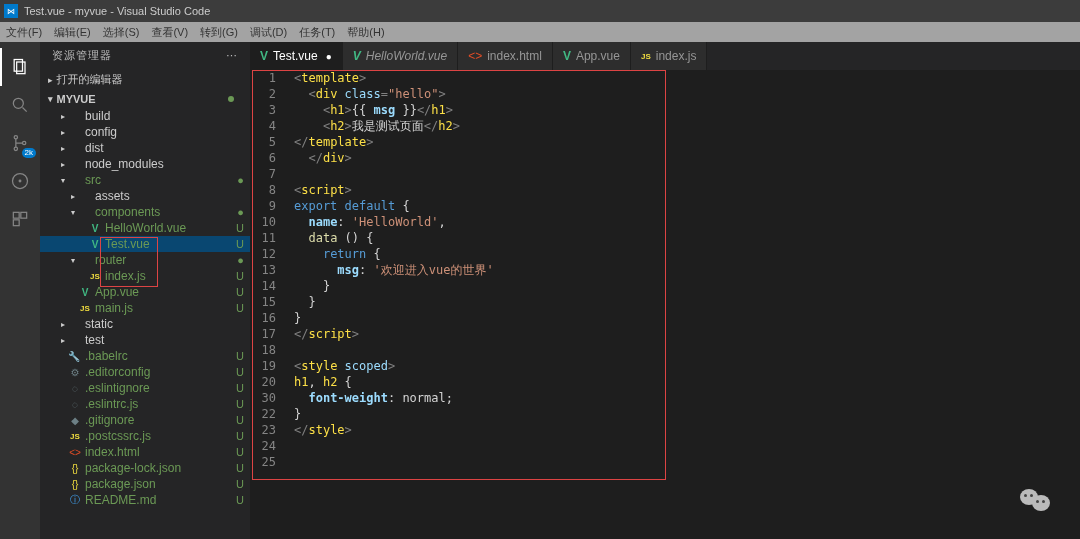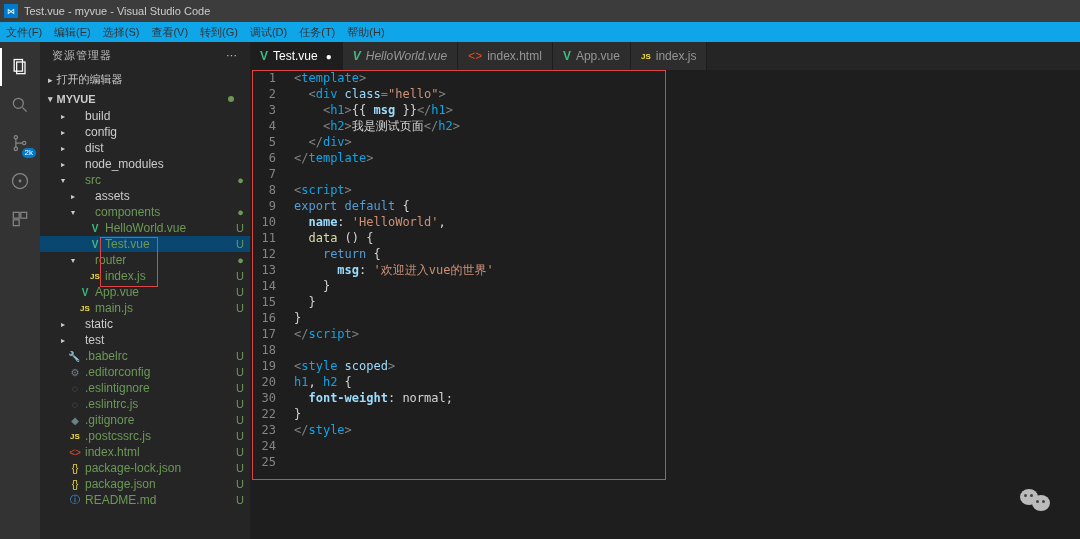--- a/index.html
+++ b/index.html
@@ -26,21 +26,21 @@
   background: #007acc;
   margin-right: 6px;
   display: inline-flex;
   align-items: center;
   justify-content: center;
   color: #fff;
   font-size: 8px;
 }
 .menubar {
   height: 20px;
-  background: #0ea5e9;
+  background: #a3a3a3;
   display: flex;
   align-items: center;
   color: #333;
   font-size: 11px;
 }
 .menubar .menu-item {
   padding: 2px 6px;
   cursor: default;
 }
 .main {
@@ -196,21 +196,21 @@
   text-align: right;
   color: #858585;
   padding-right: 10px;
 }
 .gutter div { height: 16px; line-height: 16px; }
 .code {
   flex: 1;
   padding-left: 8px;
 }
 .code .line { height: 16px; line-height: 16px; white-space: pre; }
-.tag { color: #0ea5e9; }
+.tag { color: #fde047; }
 .attr { color: #9cdcfe; }
 .str { color: #ce9178; }
 .punct { color: #808080; }
 .kw { color: #569cd6; }
 .fn { color: #dcdcaa; }
 .prop { color: #9cdcfe; font-weight: bold; }
 .txt { color: #d4d4d4; }
 .num { color: #b5cea8; }
 .swatch {
   display: inline-block;
@@ -552,22 +552,22 @@
           <div>22</div>
           <div>23</div>
           <div>24</div>
           <div>25</div>
         </div>
       <div class="code" id="code">
           <div class="line"><span class="punct">&lt;</span><span class="tag">template</span><span class="punct">&gt;</span></div>
           <div class="line"><span class="txt">  </span><span class="punct">&lt;</span><span class="tag">div </span><span class="attr">class</span><span class="punct">=</span><span class="str">"hello"</span><span class="punct">&gt;</span></div>
           <div class="line"><span class="txt">    </span><span class="punct">&lt;</span><span class="tag">h1</span><span class="punct">&gt;</span><span class="txt">{{ </span><span class="prop">msg</span><span class="txt"> }}</span><span class="punct">&lt;/</span><span class="tag">h1</span><span class="punct">&gt;</span></div>
           <div class="line"><span class="txt">    </span><span class="punct">&lt;</span><span class="tag">h2</span><span class="punct">&gt;</span><span class="txt">我是测试页面</span><span class="punct">&lt;/</span><span class="tag">h2</span><span class="punct">&gt;</span></div>
+          <div class="line"><span class="punct">&lt;/</span><span class="tag">template</span><span class="punct">&gt;</span></div>
           <div class="line"><span class="txt">  </span><span class="punct">&lt;/</span><span class="tag">div</span><span class="punct">&gt;</span></div>
-          <div class="line"><span class="punct">&lt;/</span><span class="tag">template</span><span class="punct">&gt;</span></div>
           <div class="line"></div>
           <div class="line"><span class="punct">&lt;</span><span class="tag">script</span><span class="punct">&gt;</span></div>
           <div class="line"><span class="kw">export default</span><span class="txt"> {</span></div>
           <div class="line"><span class="txt">  </span><span class="prop">name</span><span class="txt">: </span><span class="str">'HelloWorld'</span><span class="txt">,</span></div>
           <div class="line"><span class="txt">  </span><span class="fn">data</span><span class="txt"> () </span><span class="txt">{</span></div>
           <div class="line"><span class="txt">    </span><span class="kw">return</span><span class="txt"> {</span></div>
           <div class="line"><span class="txt">      </span><span class="prop">msg</span><span class="txt">: </span><span class="str">'欢迎进入vue的世界'</span></div>
           <div class="line"><span class="txt">    }</span></div>
           <div class="line"><span class="txt">  }</span></div>
           <div class="line"><span class="txt">}</span></div>

